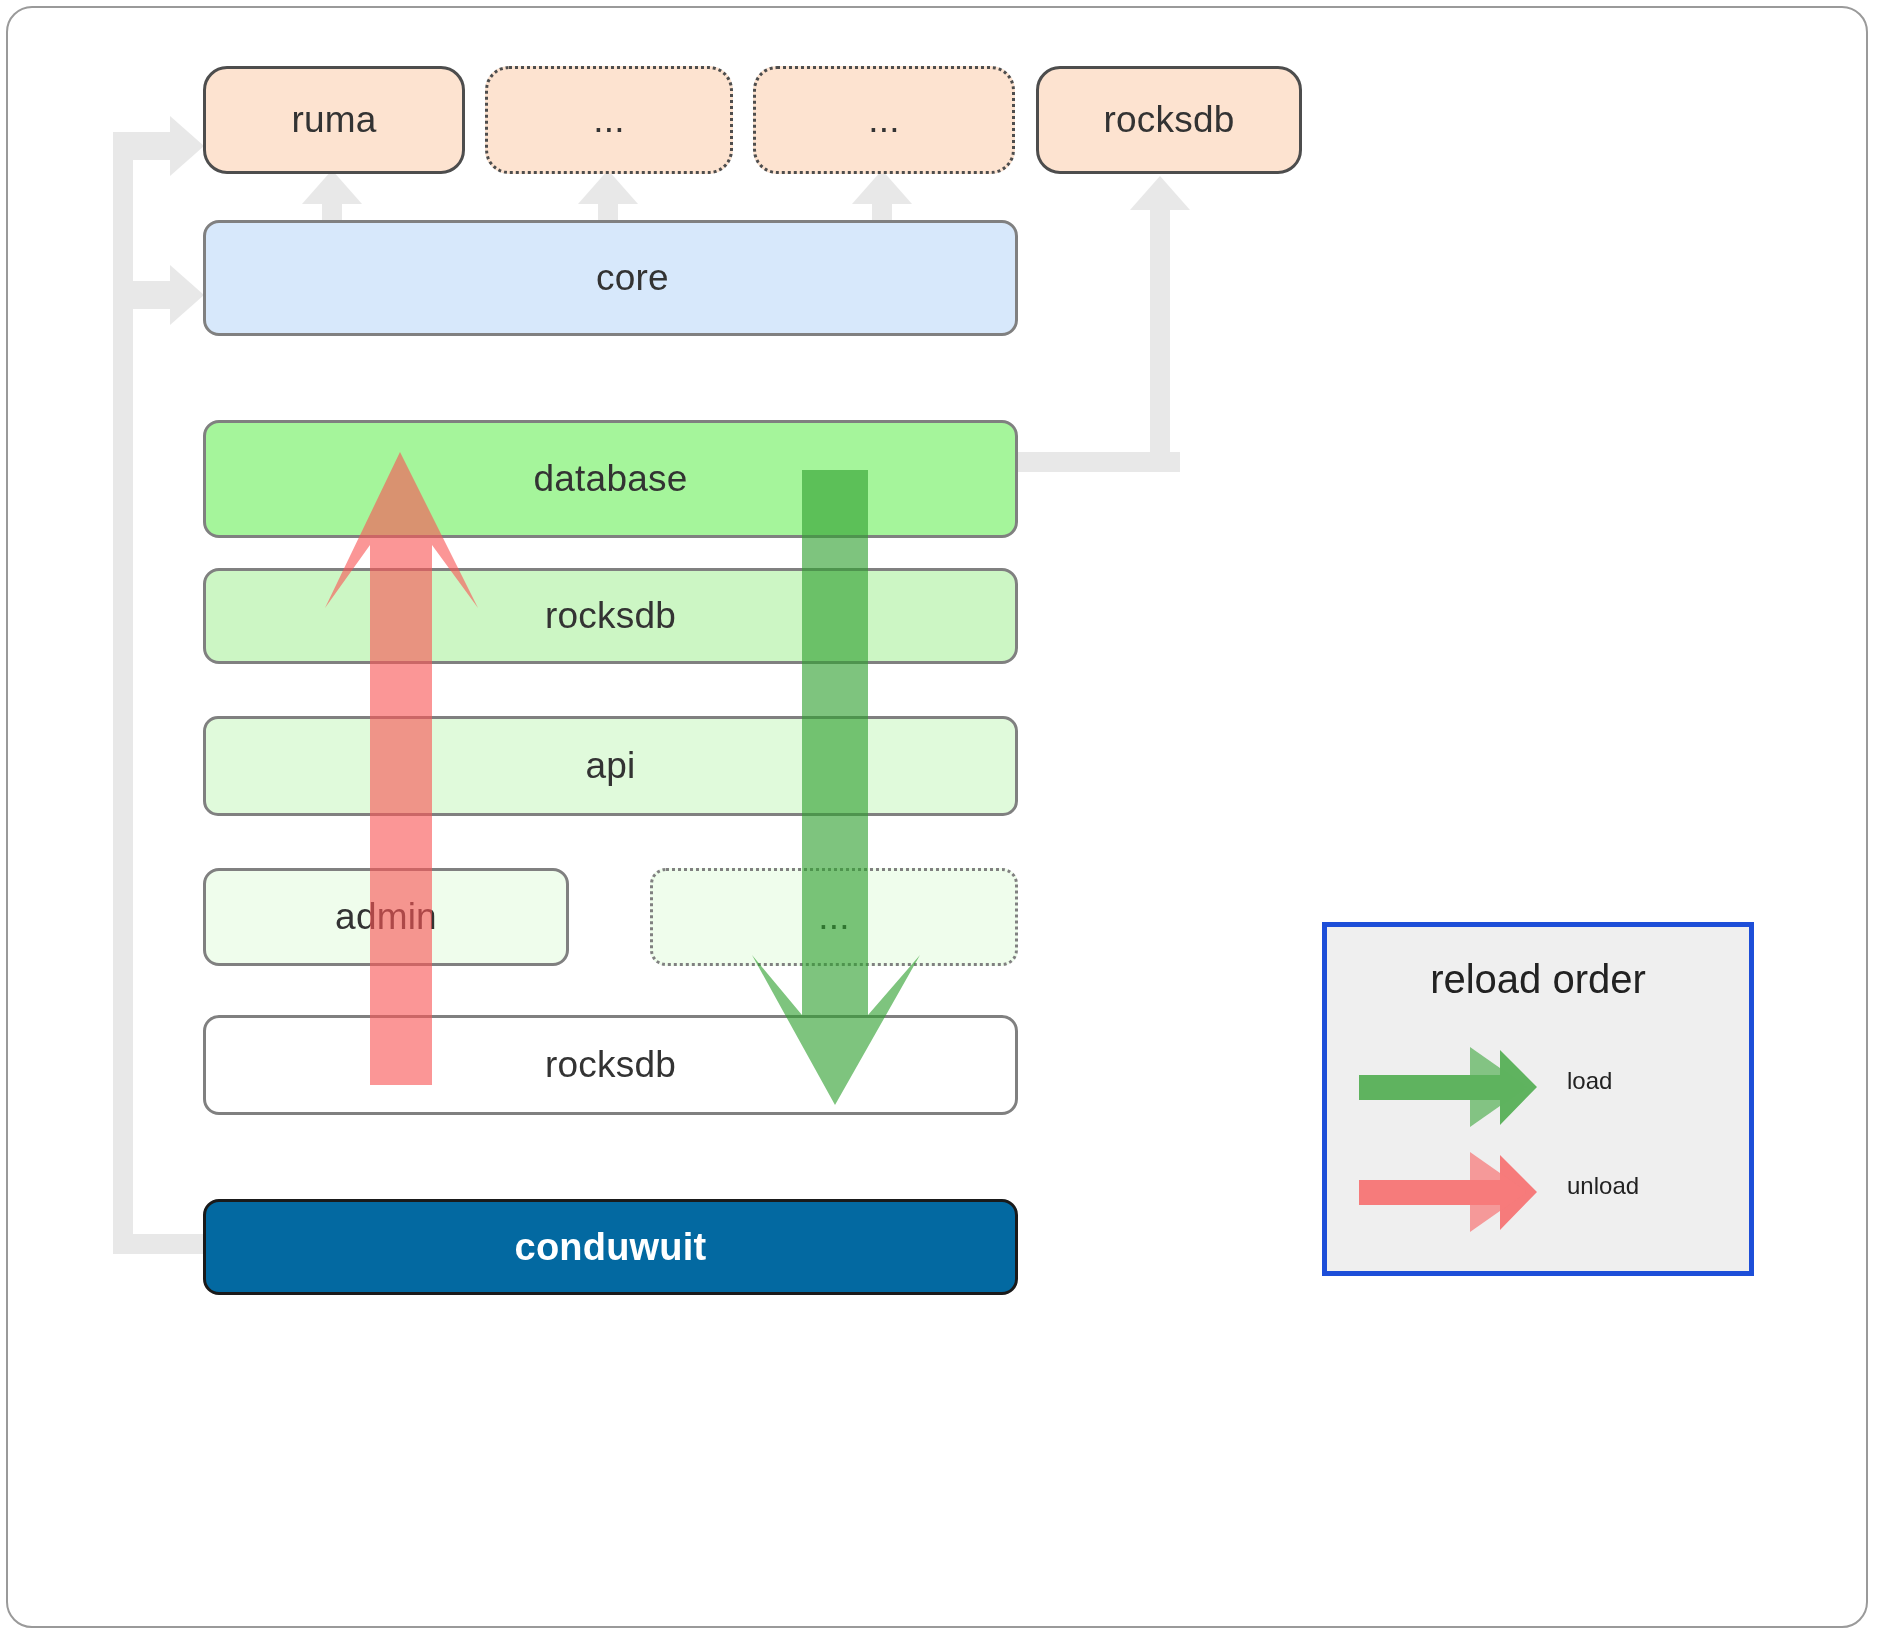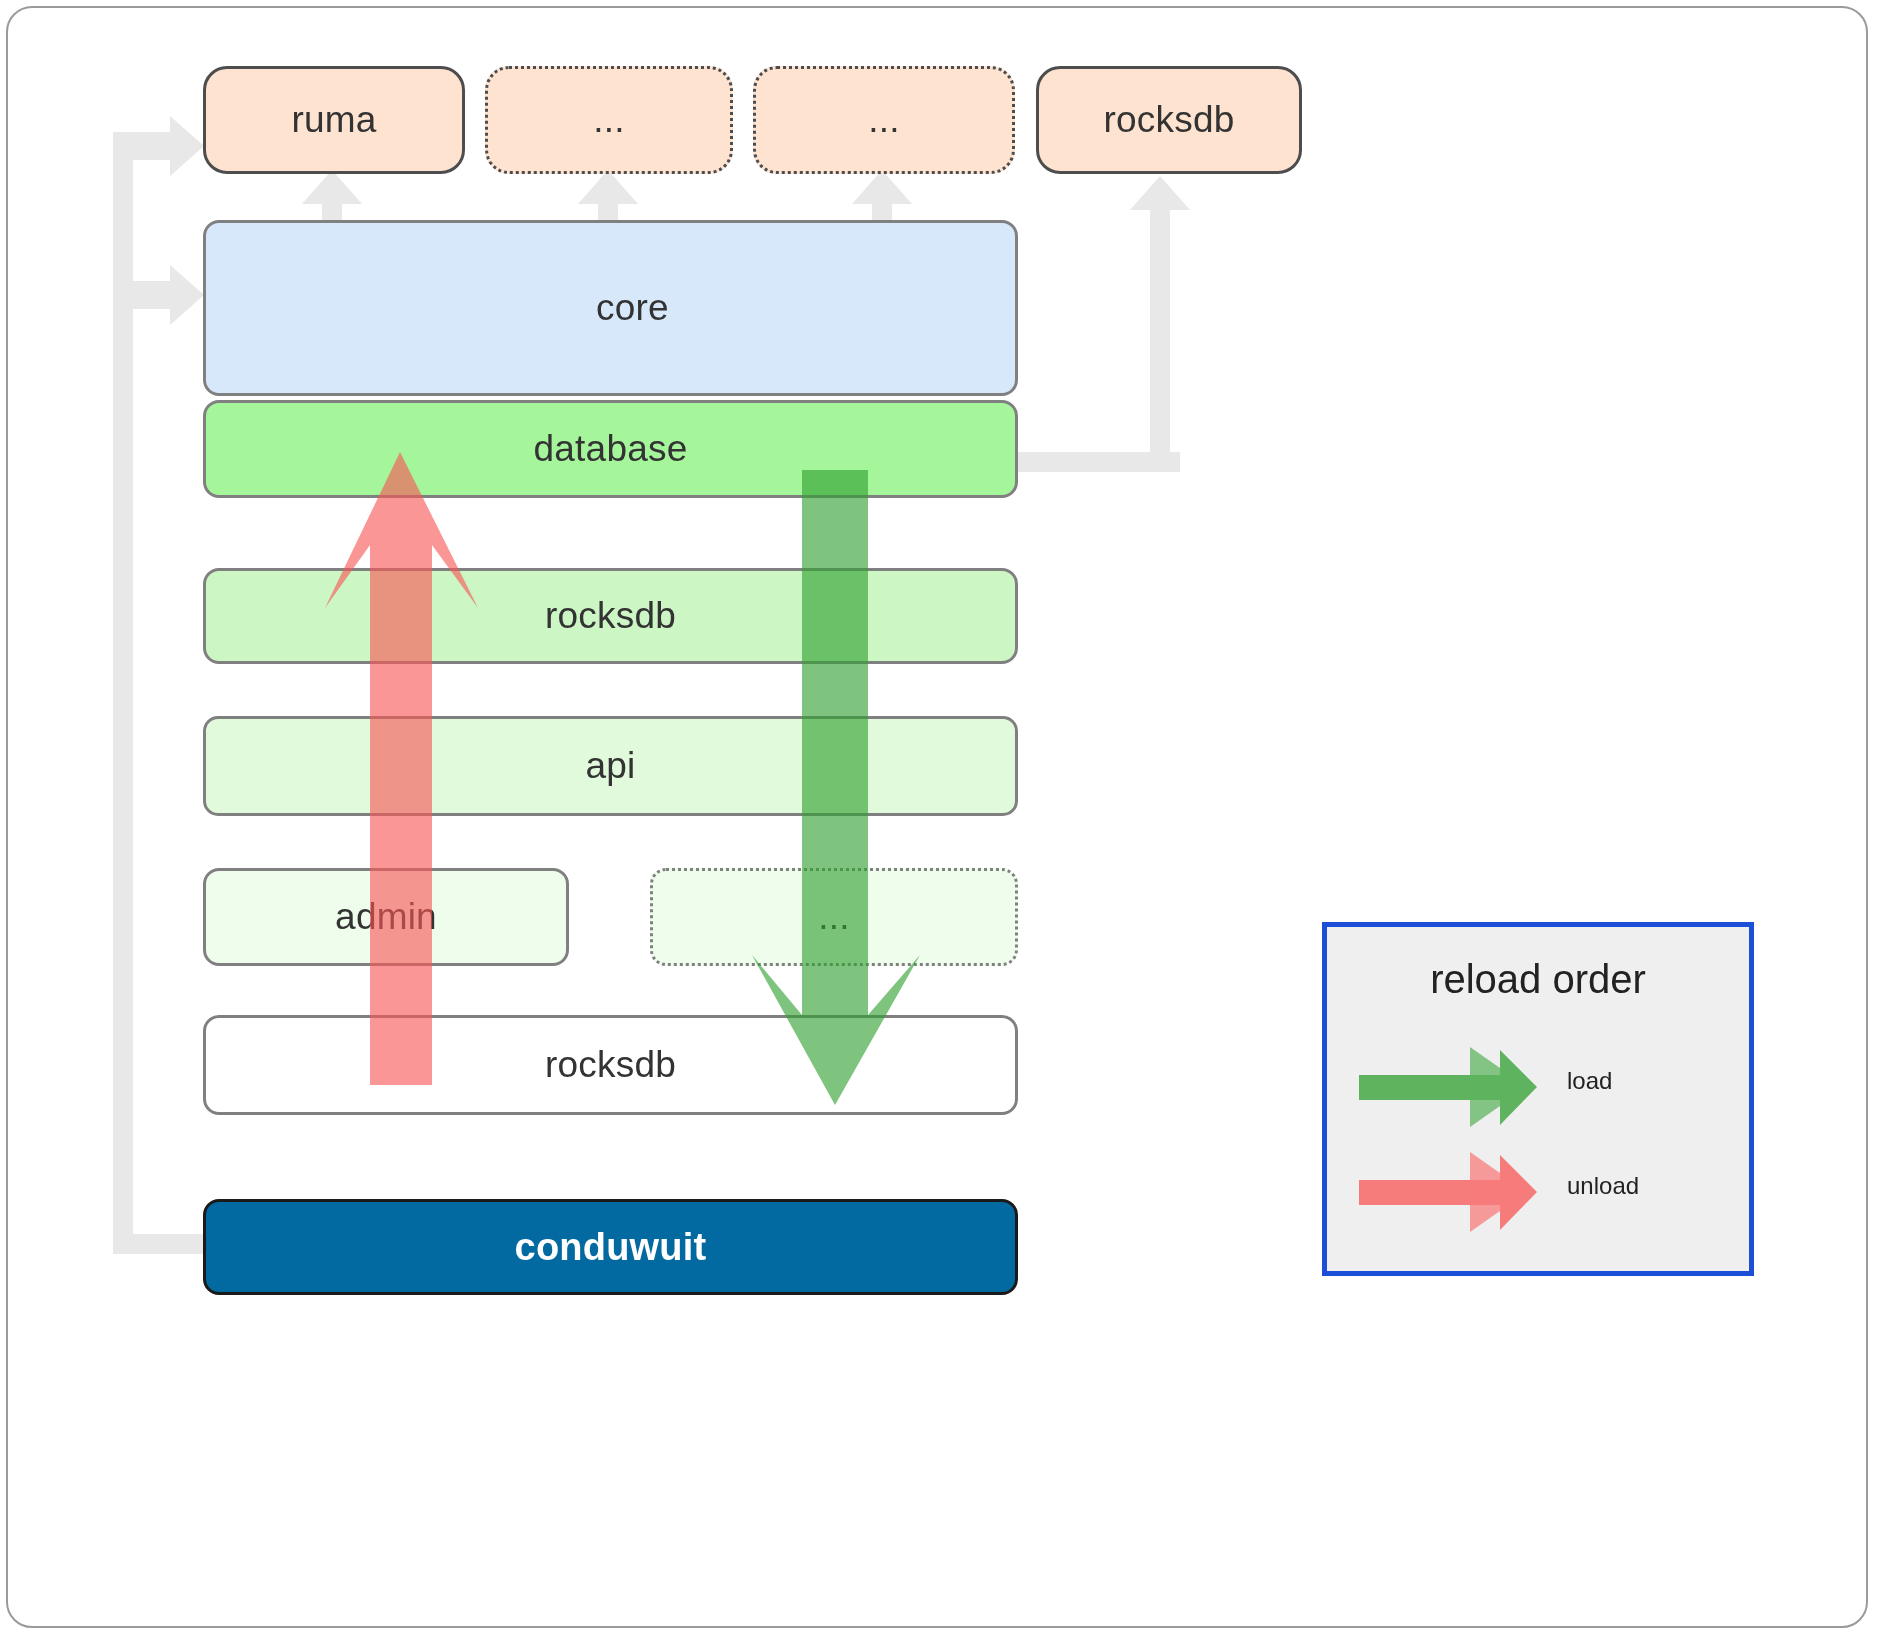--- a/index.html
+++ b/index.html
@@ -157,25 +157,25 @@
   </div>
 
   <div class="node dep dotted" style="left:753px; top:66px; width:262px; height:108px;">
     <span class="label">...</span>
   </div>
 
   <div class="node dep" style="left:1036px; top:66px; width:266px; height:108px;">
     <span class="label">rocksdb</span>
   </div>
 
-  <div class="node core-box" style="left:203px; top:220px; width:815px; height:176px;padding-left:44px;">
+  <div class="node core-box" style="left:203px; top:220px; width:815px; height:116px;padding-left:44px;">
     <span class="label">core</span>
   </div>
 
-  <div class="node layer" style="left:203px; top:400px; width:815px; height:98px; background:#a5f59b;">
+  <div class="node layer" style="left:203px; top:420px; width:815px; height:118px; background:#a5f59b;">
     <span class="label">database</span>
   </div>
 
   <div class="node layer" style="left:203px; top:568px; width:815px; height:96px; background:#ccf6c4;">
     <span class="label">rocksdb</span>
   </div>
 
   <div class="node layer" style="left:203px; top:716px; width:815px; height:100px; background:#e0fadb;border-radius:15px;">
     <span class="label">api</span>
   </div>

